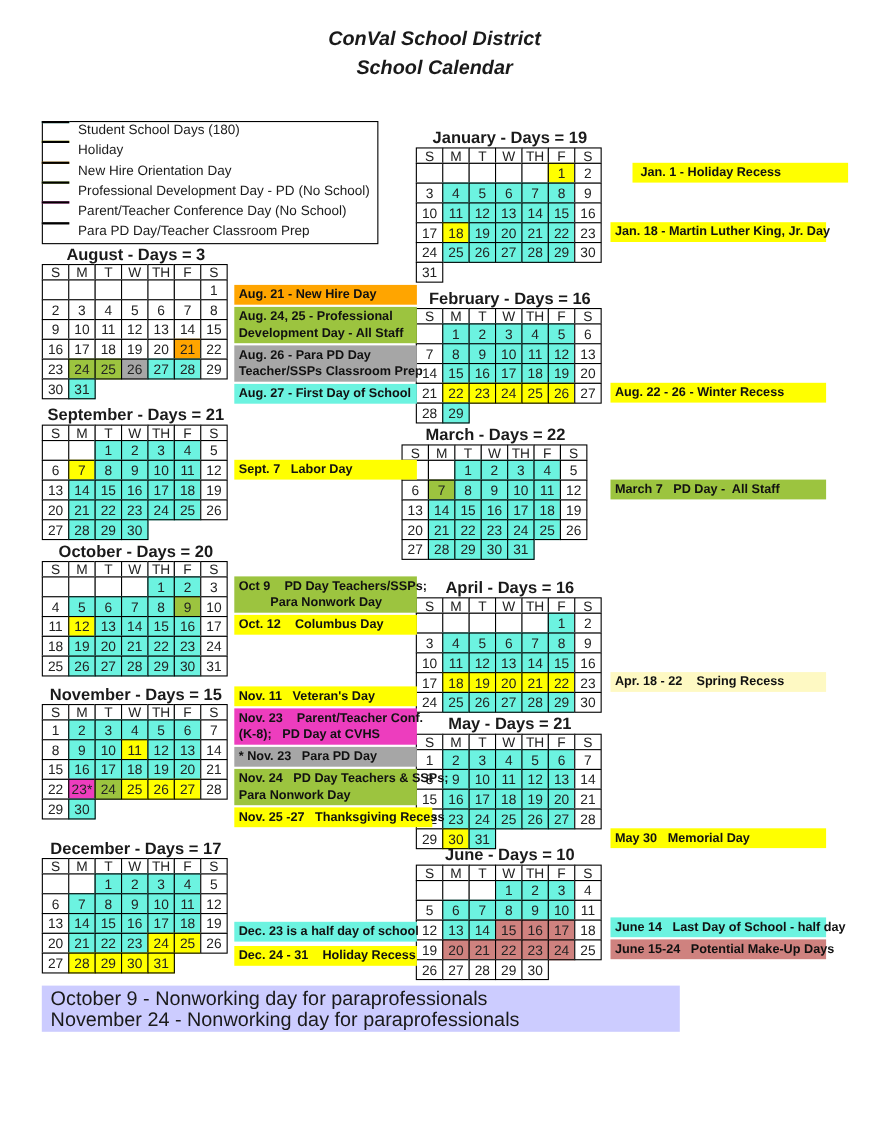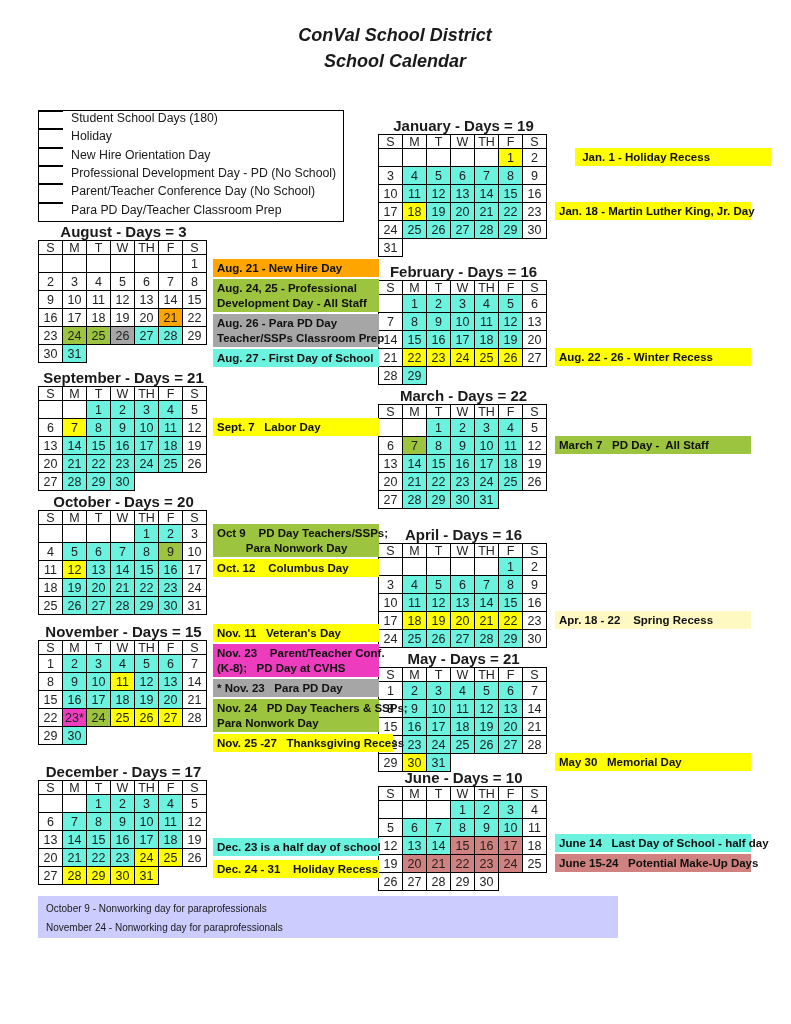--- a/index.html
+++ b/index.html
@@ -16,21 +16,21 @@
   .month{position:absolute;width:171px;}
   .mtitle{width:171px;text-align:center;font-weight:bold;font-size:15px;height:16px;line-height:16px;}
   .mtable{margin-left:1px;margin-top:1px;}
   .mrow{display:flex;}
   .mcell{box-sizing:border-box;width:25px;height:19px;border:1px solid #000;margin:-1px 0 0 -1px;
          display:flex;align-items:center;justify-content:center;font-size:12.5px;color:#222;background:#fff;}
   .mcell.hdr{height:15px;font-size:12.5px;}
   .ann{position:absolute;display:flex;align-items:center;white-space:pre;
        font-size:11.5px;font-weight:bold;line-height:15px;padding:1px 4px;box-sizing:border-box;color:#111;}
   .footnote{position:absolute;left:38px;top:896px;width:580px;height:42px;background:#CCCCFF;
-            font-size:10px;line-height:19px;padding:3px 0 0 8px;box-sizing:border-box;}
+            font-size:18px;line-height:19px;padding:3px 0 0 8px;box-sizing:border-box;}
 </style>
 </head>
 <body>
 
 <div class="page">
   <div class="doc-title">
     <div>ConVal School District</div>
     <div>School Calendar</div>
   </div>
   <div class="legend">
@@ -461,21 +461,21 @@
           <div class="mcell" style="background: rgb(255, 255, 0);">25</div>
           <div class="mcell" style="background: rgb(255, 255, 0);">26</div>
           <div class="mcell" style="background: rgb(255, 255, 255);">27</div>
         </div>
         <div class="mrow">
           <div class="mcell" style="background: rgb(255, 255, 255);">28</div>
           <div class="mcell" style="background: rgb(108, 243, 224);">29</div>
         </div>
       </div>
     </div>
-    <div class="month" style="left: 378px; top: 388px;">
+    <div class="month" style="left: 365px; top: 388px;">
       <div class="mtitle">March - Days = 22</div>
       <div class="mtable">
         <div class="mrow">
           <div class="mcell hdr">S</div>
           <div class="mcell hdr">M</div>
           <div class="mcell hdr">T</div>
           <div class="mcell hdr">W</div>
           <div class="mcell hdr">TH</div>
           <div class="mcell hdr">F</div>
           <div class="mcell hdr">S</div>

